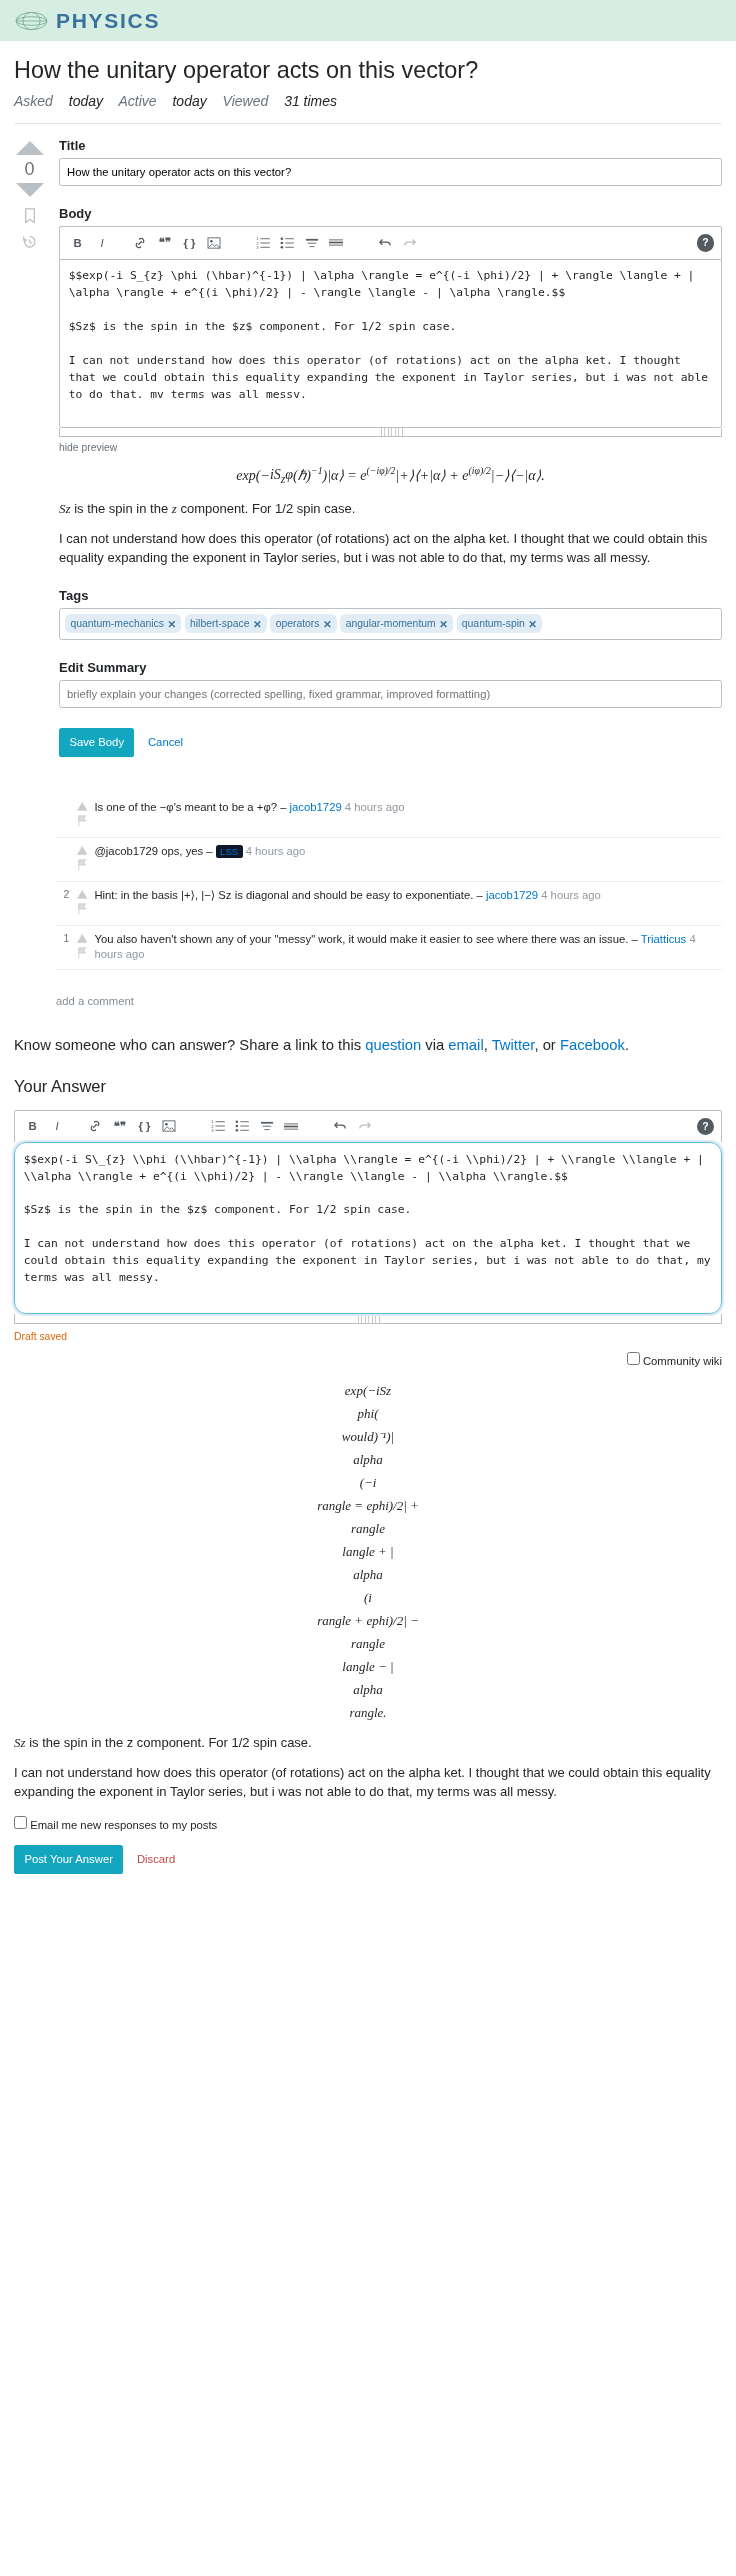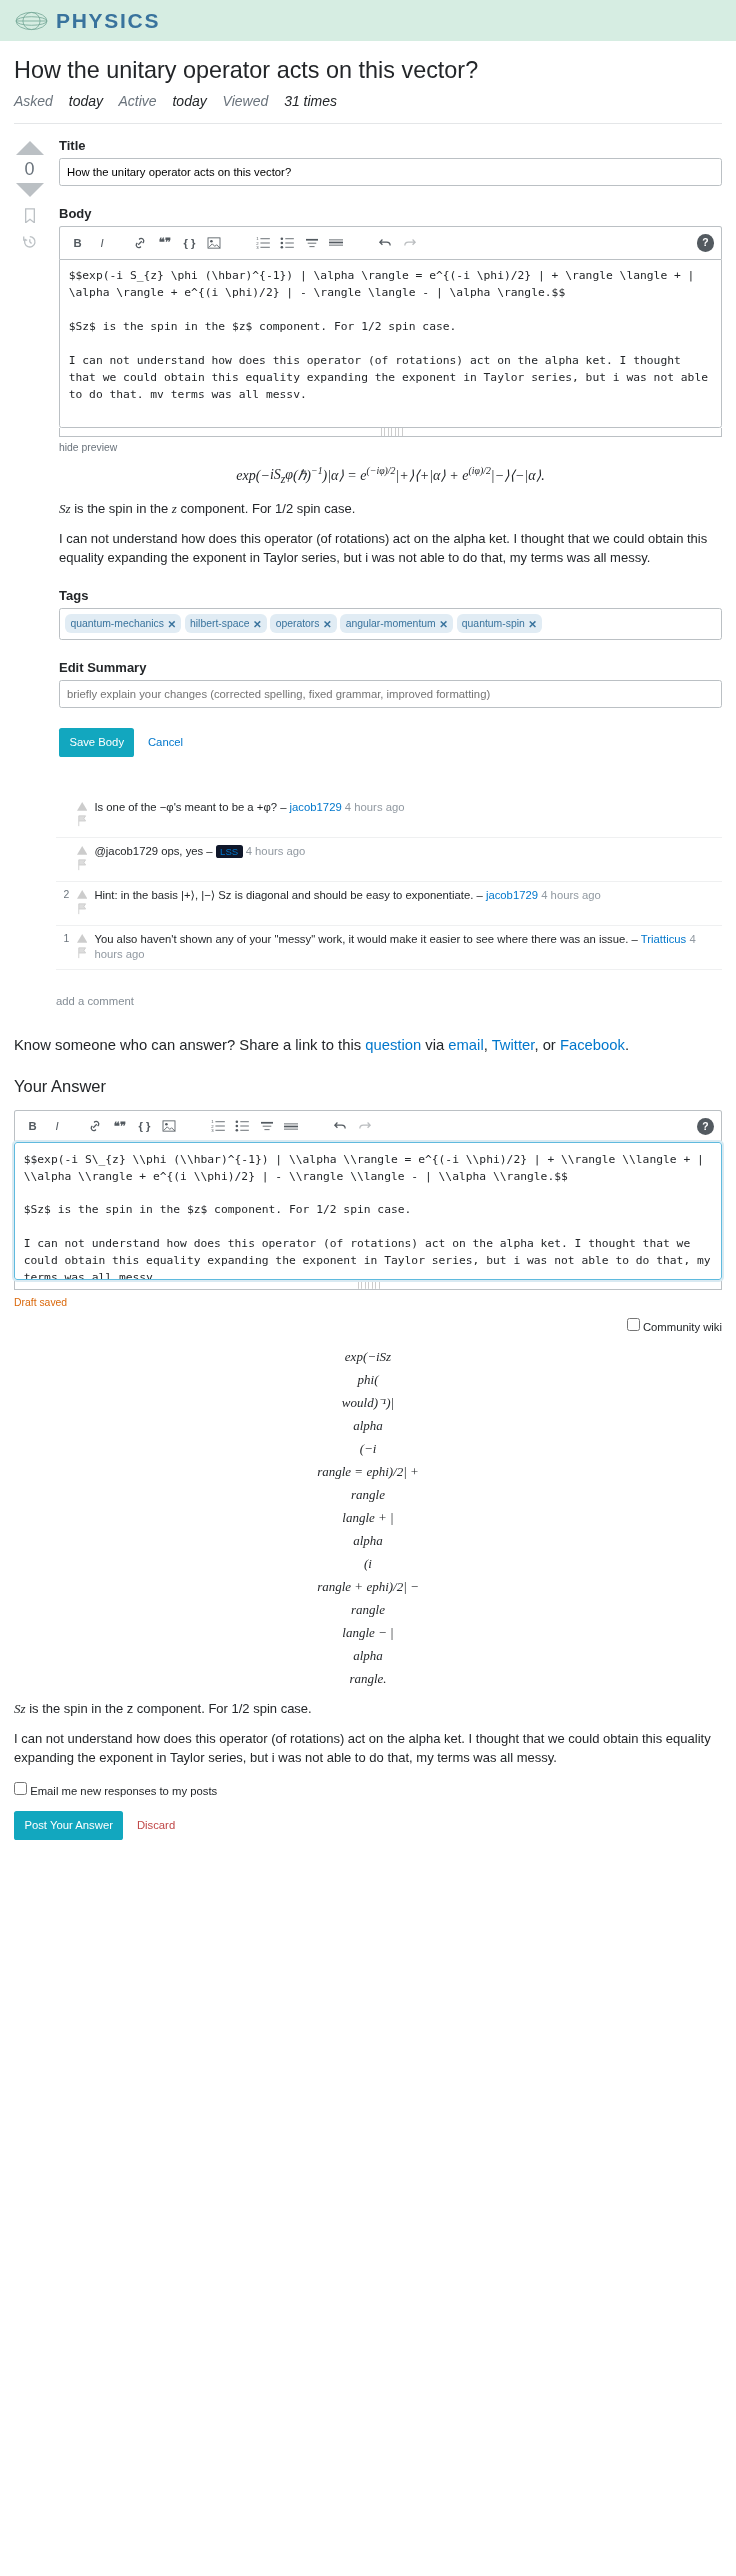--- a/index.html
+++ b/index.html
@@ -44,21 +44,21 @@
 .comment-score { width: 21px; text-align: center; color: #6a737c; font-size: 10.4px; }
 .comment-actions { width: 17.4px; color: #bbc0c4; }
 .comment-body { flex: 1; }
 .comment-body a { color: #07c; text-decoration: none; }
 .comment-time { color: #9199a1; }
 .user-badge { background: #0f172a; color: #07c; padding: 0.9px 4.3px; border-radius: 2.6px; font-size: 9.6px; }
 .add-comment { color: #848d95; font-size: 11.3px; cursor: pointer; padding: 7px 0; display: block; }
 .know-someone { font-size: 14.8px; margin: 21px 0; line-height: 1.4; }
 .know-someone a { color: #07c; text-decoration: none; }
 h2 { font-size: 16.5px; font-weight: 400; margin: 14px 0; }
-.answer-editor { border: 0.9px solid #5fbade; outline: 2.6px solid #d9eaf2; border-radius: 3px; padding: 8.7px; font-family: Consolas, Monaco, monospace; font-size: 11.3px; line-height: 1.5; height: 138px; overflow: hidden; white-space: pre-wrap; }
+.answer-editor { border: 0.9px solid #5fbade; outline: 2.6px solid #d9eaf2; border-radius: 12px; padding: 8.7px; font-family: Consolas, Monaco, monospace; font-size: 11.3px; line-height: 1.5; height: 172px; overflow: hidden; white-space: pre-wrap; }
 .draft-saved { color: #da680b; font-size: 10.4px; margin-top: 7px; }
 .cw-row { text-align: right; margin: 10.4px 0; font-size: 11.3px; }
 .answer-preview { margin: 14px 0; font-size: 13px; line-height: 1.5; }
 .answer-preview .mathblock { text-align: center; font-family: Georgia, serif; font-style: italic; margin: 3.5px 0; }
 .answer-preview p { margin: 10.4px 0; }
 .email-row { margin: 14px 0; font-size: 11.3px; }
 sup { font-size: 0.7em; }
 .ital { font-style: italic; font-family: Georgia, serif; text-align: center; }
 </style>
 </head>

